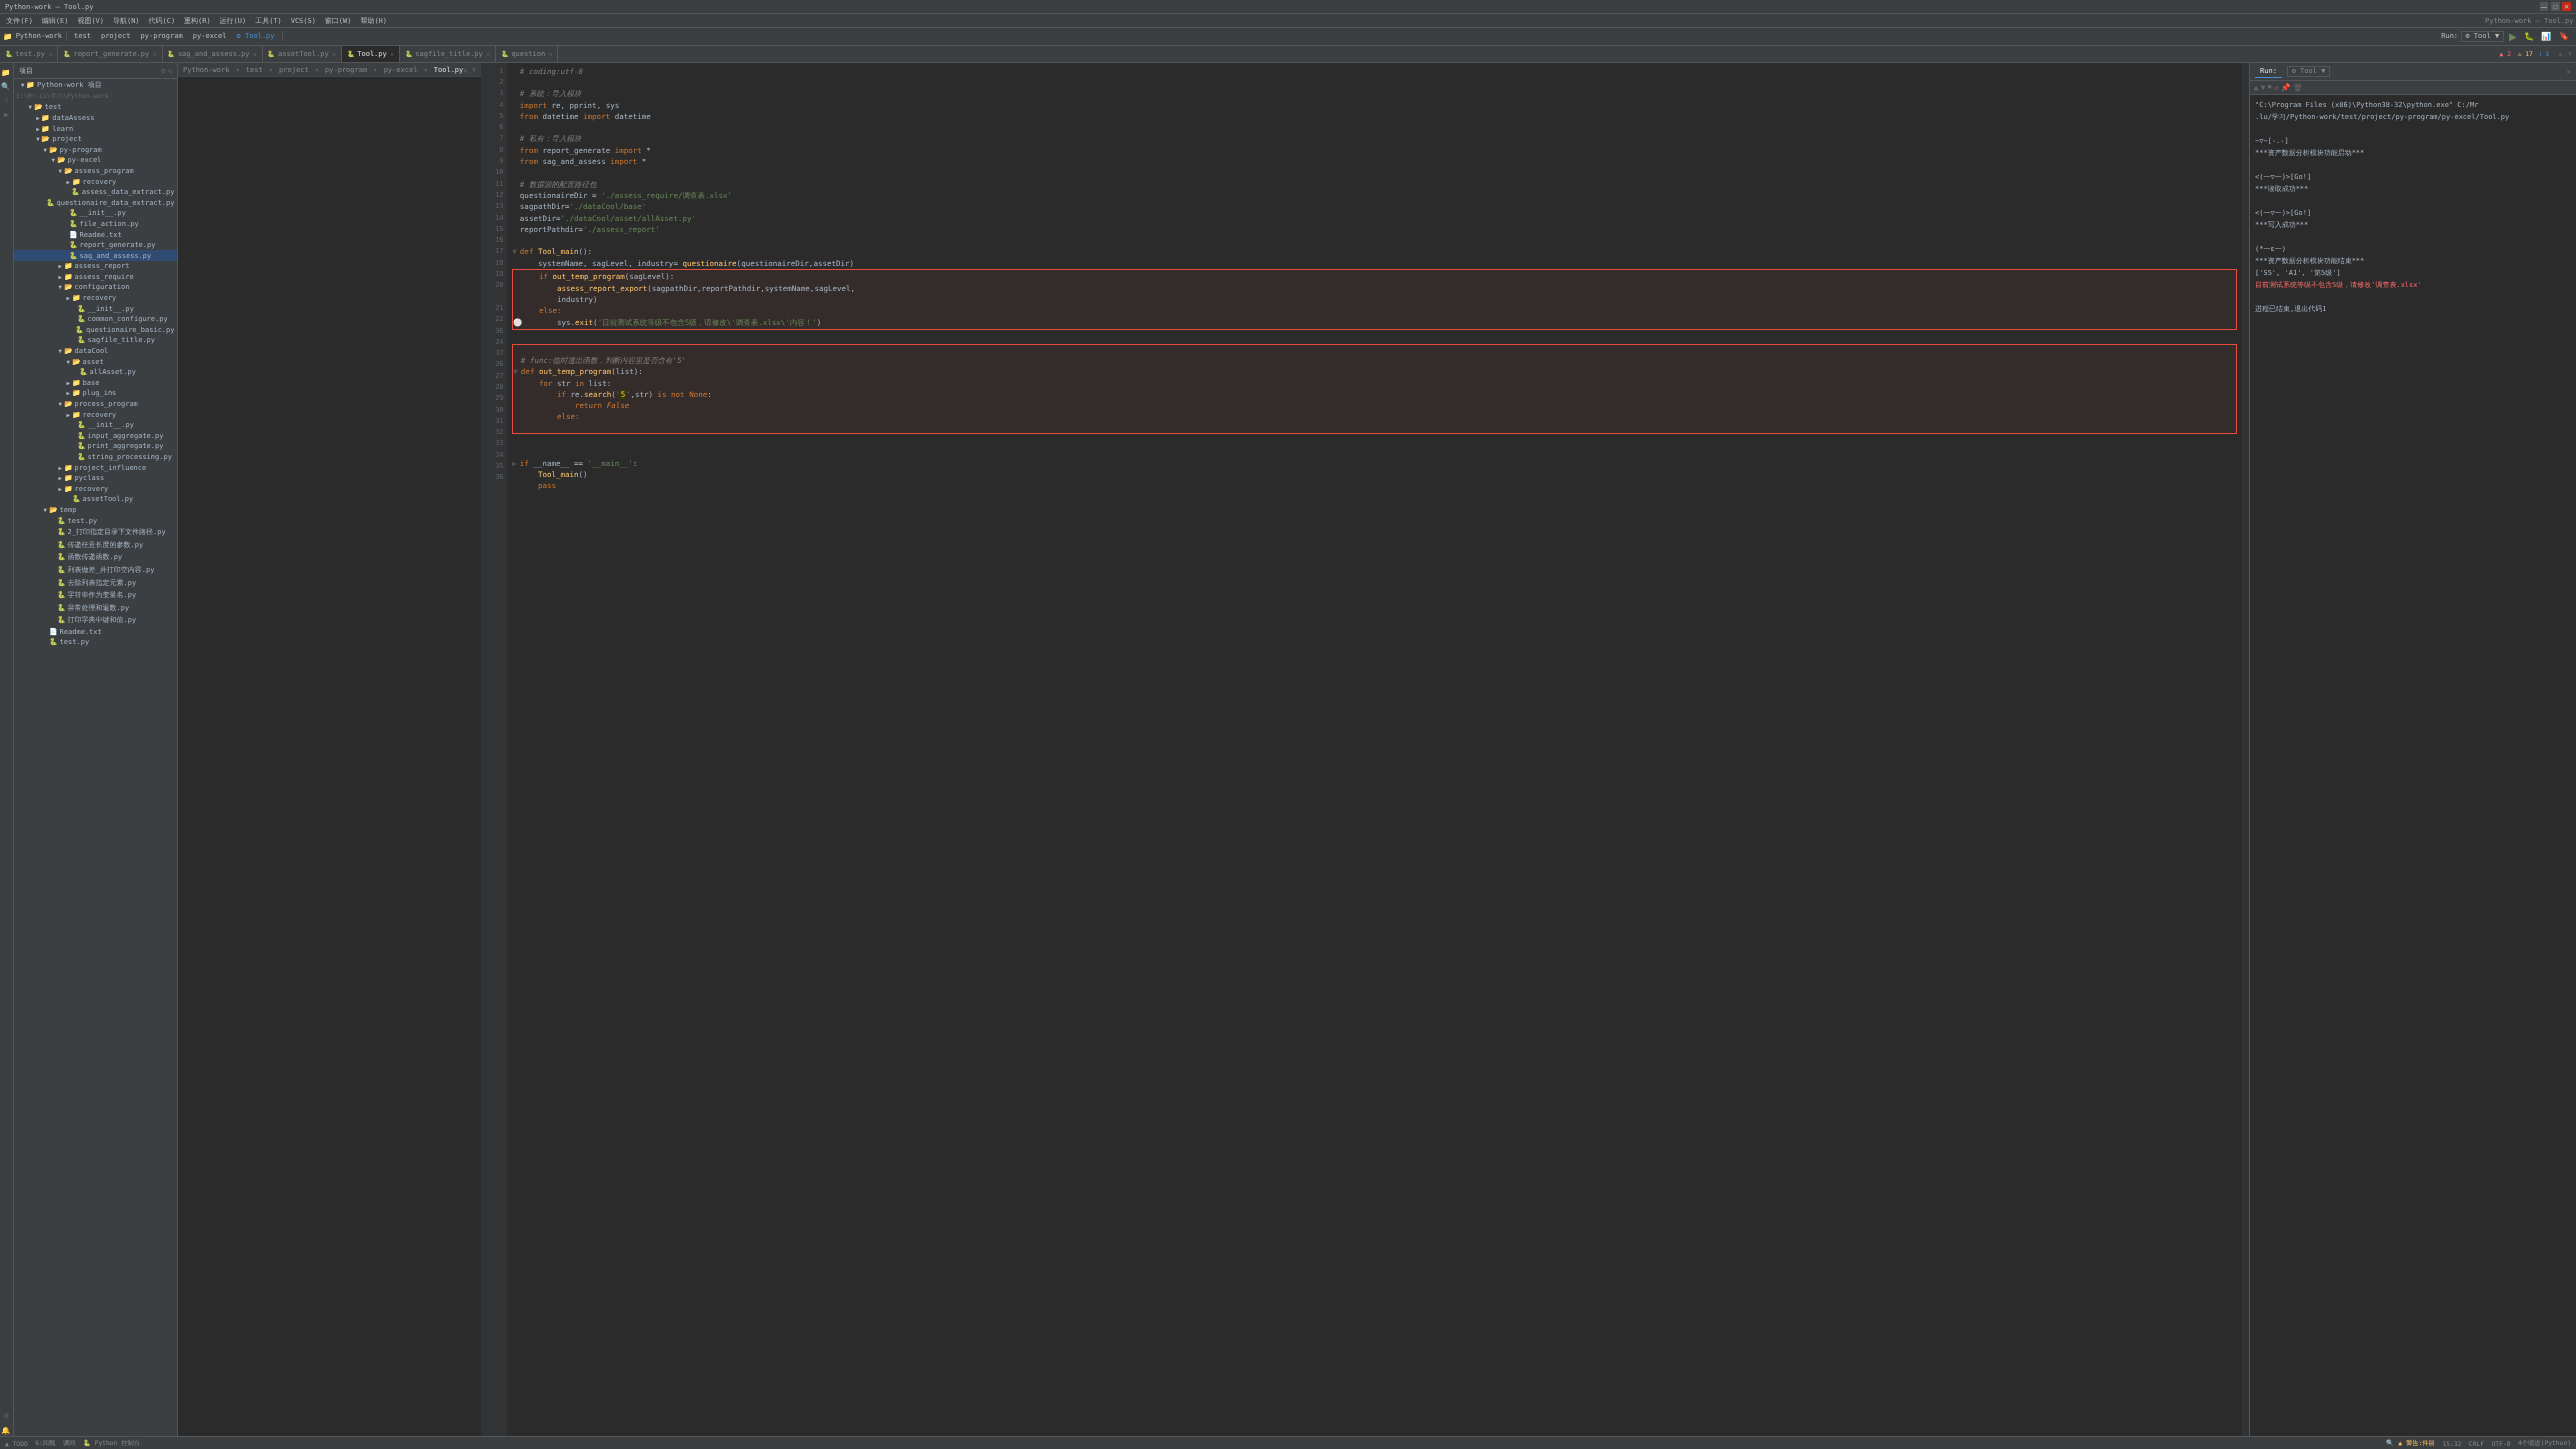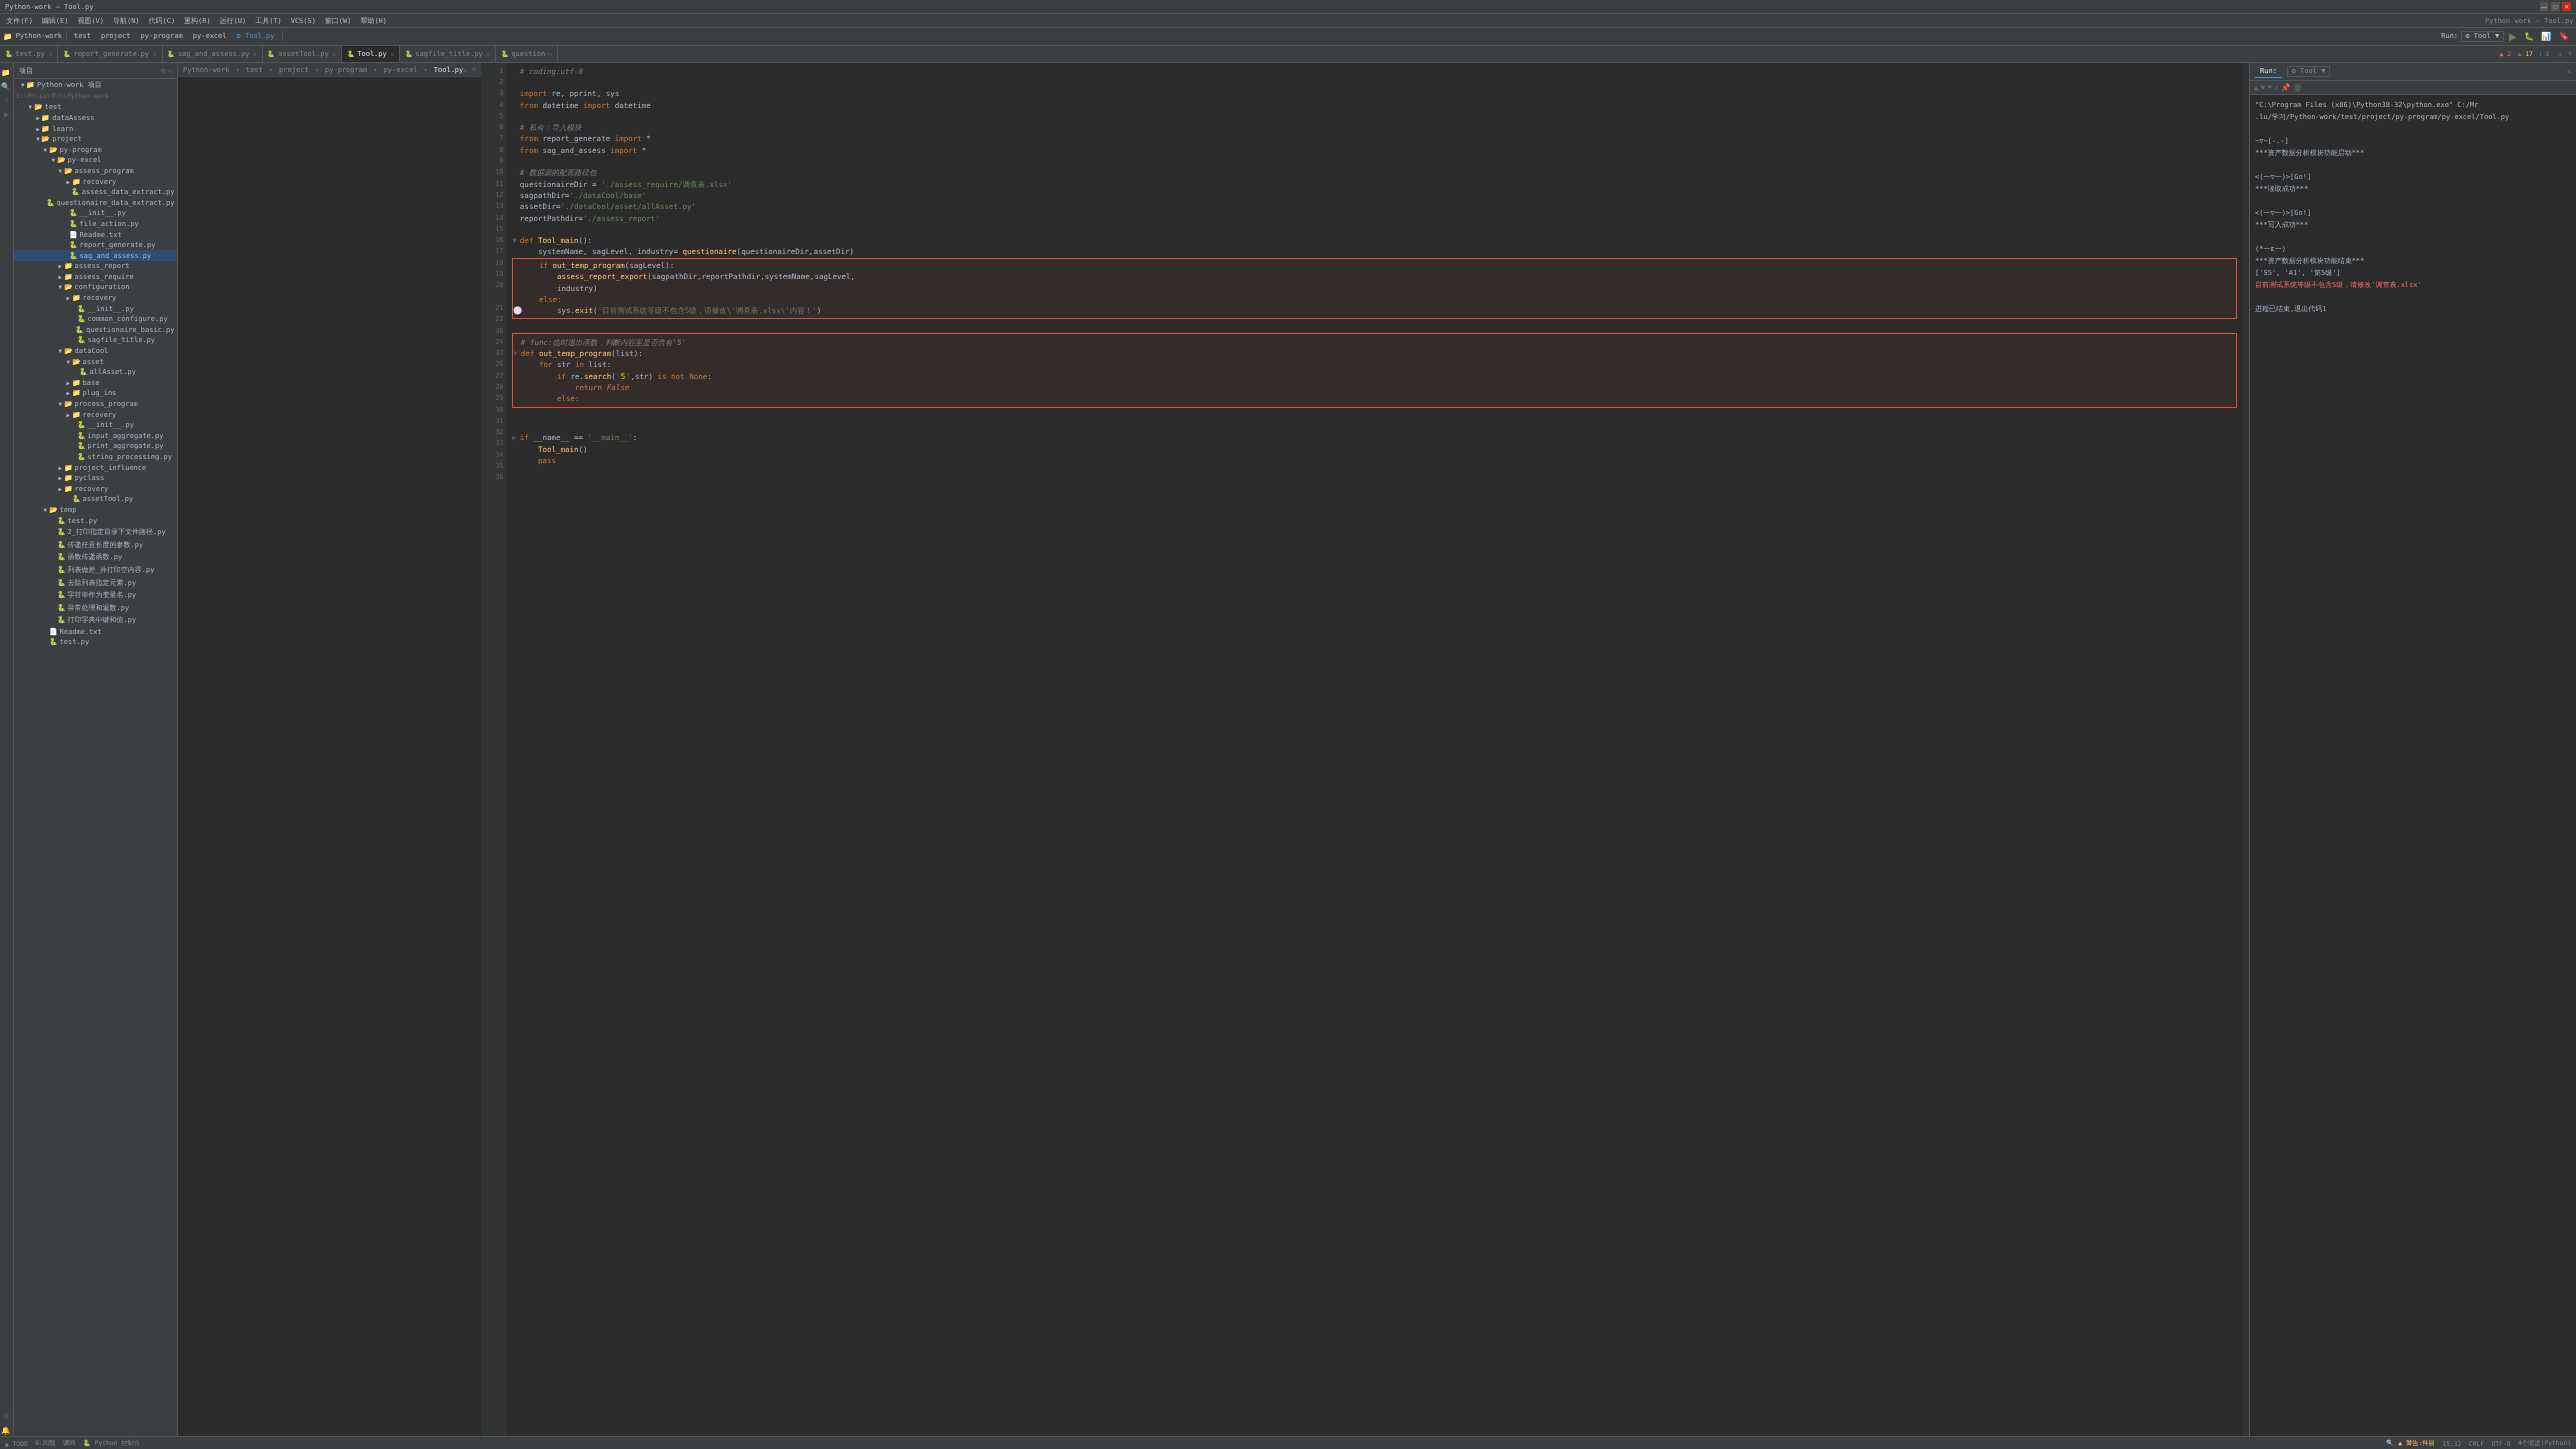--- a/index.html
+++ b/index.html
@@ -891,20 +891,24 @@
         <div class="code-line">
           <span class="code-fold"> </span>
           <span class="code-text"><span class="cmt"># coding:utf-8</span></span>
         </div>
 
         <div class="code-line">
           <span class="code-fold"> </span>
           <span class="code-text"></span>
         </div>
 
+        <div class="code-line">
+          <span class="code-fold"> </span>
+          <span class="code-text"><span class="cmt"># 系统：导入模块</span></span>
+        </div>
 
         <div class="code-line">
           <span class="code-fold"> </span>
           <span class="code-text"><span class="kw">import</span> <span class="var">re</span><span class="op">,</span> <span class="var">pprint</span><span class="op">,</span> <span class="var">sys</span></span>
         </div>
 
         <div class="code-line">
           <span class="code-fold"> </span>
           <span class="code-text"><span class="kw">from</span> <span class="var">datetime</span> <span class="kw">import</span> <span class="var">datetime</span></span>
         </div>
@@ -1000,21 +1004,21 @@
             <span class="code-fold">⚪</span>
             <span class="code-text">        <span class="var">sys</span><span class="op">.</span><span class="fn">exit</span><span class="op">(</span><span class="str">'目前测试系统等级不包含5级，请修改\'调查表.xlsx\'内容！'</span><span class="op">)</span></span>
           </div>
         </div>
 
         <div class="code-line">
           <span class="code-fold"> </span>
           <span class="code-text"></span>
         </div>
 
-        <div style="border:1.3px solid #e74c3c;background:rgba(231,76,60,0.05);margin:1.3px 0;padding:3px 0;">
+        <div style="border:1.3px solid #e74c3c;background:rgba(231,76,60,0.05);margin:1.3px 0;padding:10px 0;">
 
           <div class="code-line">
             <span class="code-fold"> </span>
             <span class="code-text"><span class="cmt"># func:临时退出函数，判断内容里是否含有'5'</span></span>
           </div>
 
           <div class="code-line">
             <span class="code-fold">▼</span>
             <span class="code-text"><span class="kw">def</span> <span class="fn">out_temp_program</span><span class="op">(</span><span class="var">list</span><span class="op">):</span></span>
           </div>

